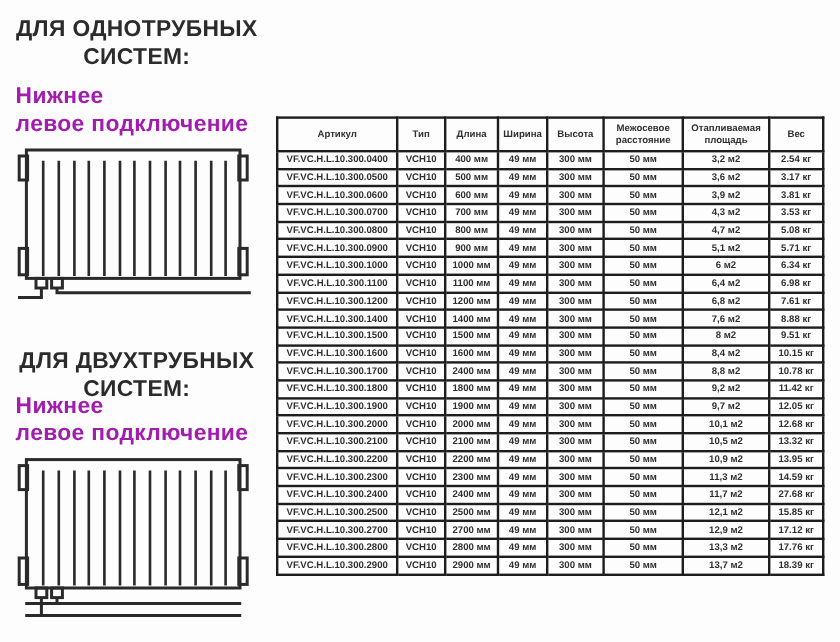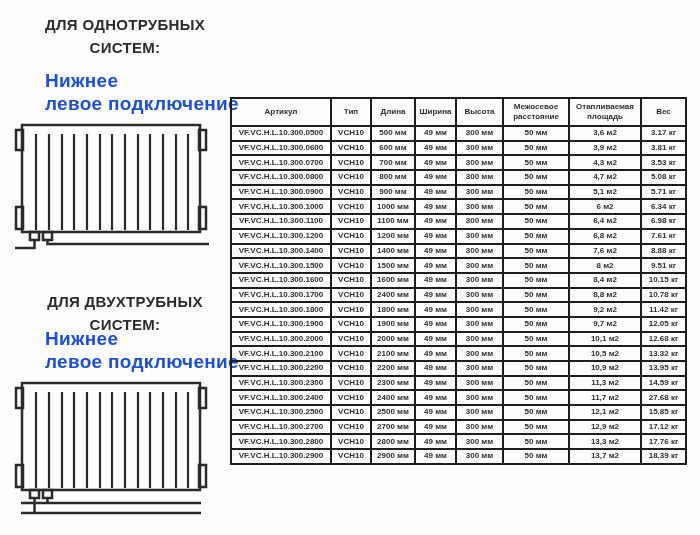--- a/index.html
+++ b/index.html
@@ -4,27 +4,27 @@
 <style>
   html,body{margin:0;padding:0;}
   body{
     width:700px;height:535px;position:relative;overflow:hidden;
     background:#fdfdfd;
     font-family:"Liberation Sans",sans-serif;
     color:#2b2b2b;
   }
   .section-title{
     position:absolute;left:0;width:228px;
-    text-align:center;font-weight:bold;font-size:15px;line-height:23px;
-    color:#2b2b2b;white-space:pre-line;letter-spacing:0.3px;padding-left:11px;
+    text-align:center;font-weight:bold;font-size:19px;line-height:23px;
+    color:#2b2b2b;white-space:pre-line;letter-spacing:0.3px;
   }
   .section-sub{
     position:absolute;left:13px;width:215px;
     font-weight:bold;font-size:19px;line-height:23px;
-    color:#1d4ed8;white-space:pre-line;letter-spacing:0.3px;margin-left:32px;
+    color:#a21caf;white-space:pre-line;letter-spacing:0.3px;
   }
   .diagram{position:absolute;left:5px;}
   .diagram svg{display:block;}
 
   .spec-table-wrap{position:absolute;left:230px;top:97px;width:455px;}
   table.spec{
     border-collapse:collapse;table-layout:fixed;width:455px;
     font-family:"Liberation Sans",sans-serif;
   }
   table.spec th, table.spec td{
@@ -112,20 +112,30 @@
         <th>Длина</th>
         <th>Ширина</th>
         <th>Высота</th>
         <th>Межосевое расстояние</th>
         <th>Отапливаемая площадь</th>
         <th>Вес</th>
       </tr>
     </thead>
     <tbody>
         <tr>
+          <td>VF.VC.H.L.10.300.0400</td>
+          <td>VCH10</td>
+          <td>400 мм</td>
+          <td>49 мм</td>
+          <td>300 мм</td>
+          <td>50 мм</td>
+          <td>3,2 м2</td>
+          <td>2.54 кг</td>
+        </tr>
+        <tr>
           <td>VF.VC.H.L.10.300.0500</td>
           <td>VCH10</td>
           <td>500 мм</td>
           <td>49 мм</td>
           <td>300 мм</td>
           <td>50 мм</td>
           <td>3,6 м2</td>
           <td>3.17 кг</td>
         </tr>
         <tr>

